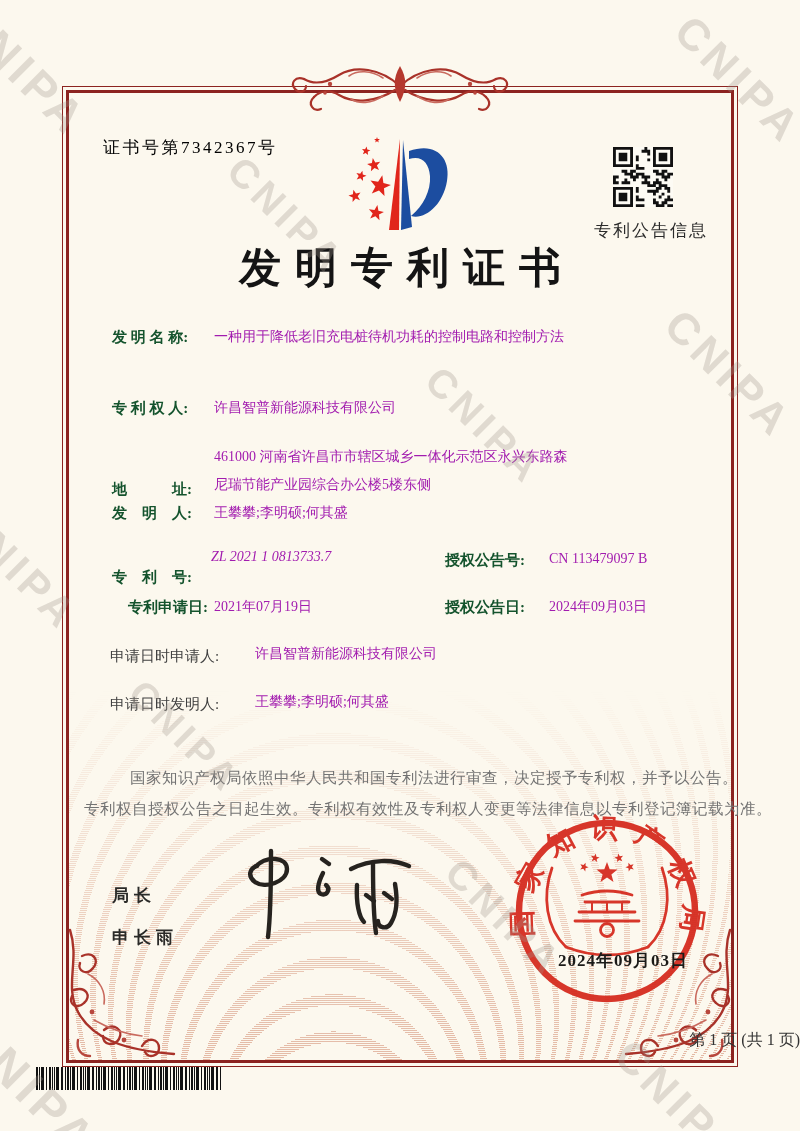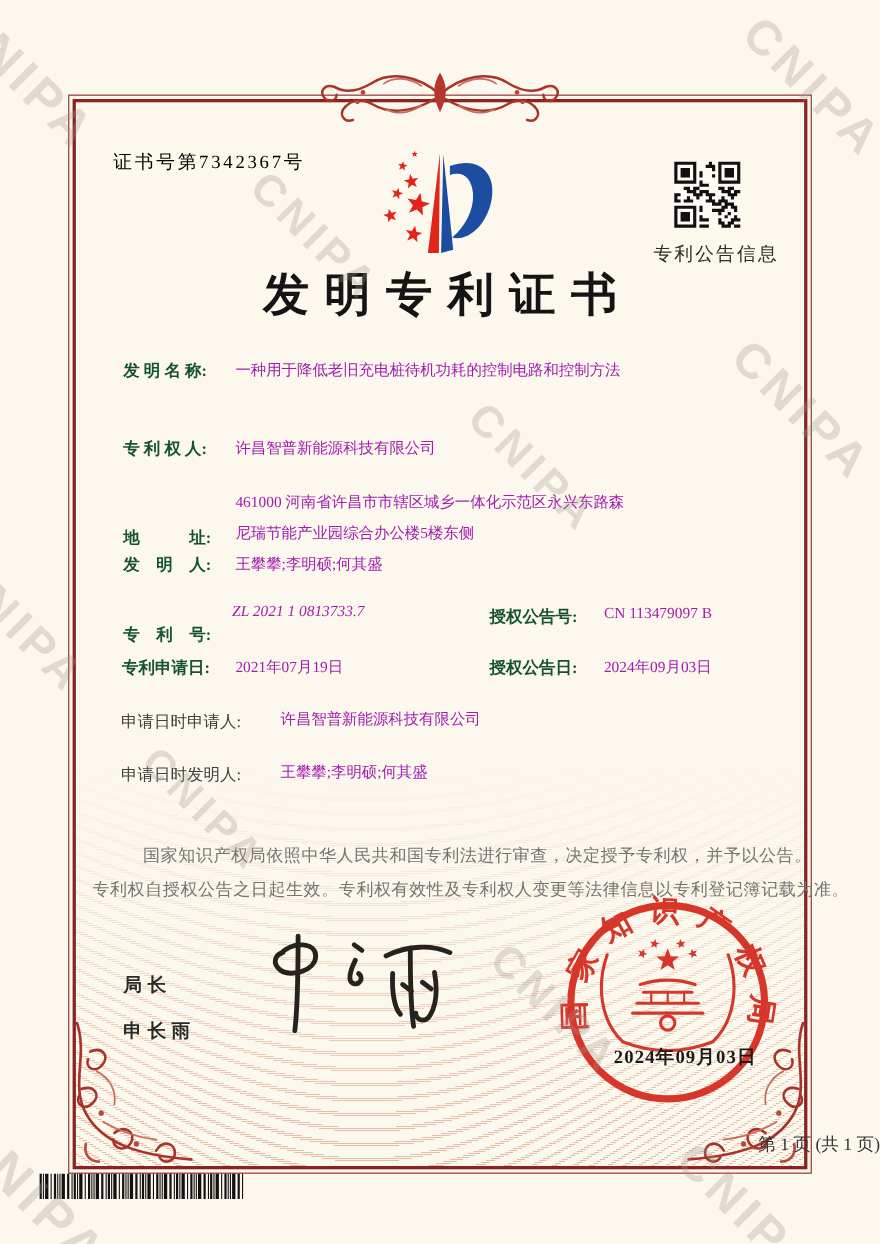--- a/index.html
+++ b/index.html
@@ -126,21 +126,21 @@
   <span class="abs val" style="left:214px;top:476px;">尼瑞节能产业园综合办公楼5楼东侧</span>
 
   <span class="abs lbl" style="left:112px;top:504px;">发　明　人:</span>
   <span class="abs val" style="left:214px;top:504px;">王攀攀;李明硕;何其盛</span>
 
   <span class="abs lbl" style="left:112px;top:523px;margin-top:45px;">专　利　号:</span>
   <span class="abs val" style="left:211px;top:549px;font-style:italic;">ZL 2021 1 0813733.7</span>
   <span class="abs lbl" style="left:445px;top:551px;">授权公告号:</span>
   <span class="abs val" style="left:549px;top:551px;">CN 113479097 B</span>
 
-  <span class="abs lbl" style="left:111px;top:598px;">专利申请日:</span>
+  <span class="abs lbl" style="left:128px;top:598px;">专利申请日:</span>
   <span class="abs val" style="left:214px;top:598px;">2021年07月19日</span>
   <span class="abs lbl" style="left:445px;top:598px;">授权公告日:</span>
   <span class="abs val" style="left:549px;top:598px;">2024年09月03日</span>
 
   <span class="abs small-lbl" style="left:110px;top:647px;">申请日时申请人:</span>
   <span class="abs val" style="left:255px;top:645px;">许昌智普新能源科技有限公司</span>
 
   <span class="abs small-lbl" style="left:110px;top:695px;">申请日时发明人:</span>
   <span class="abs val" style="left:255px;top:693px;">王攀攀;李明硕;何其盛</span>
 

